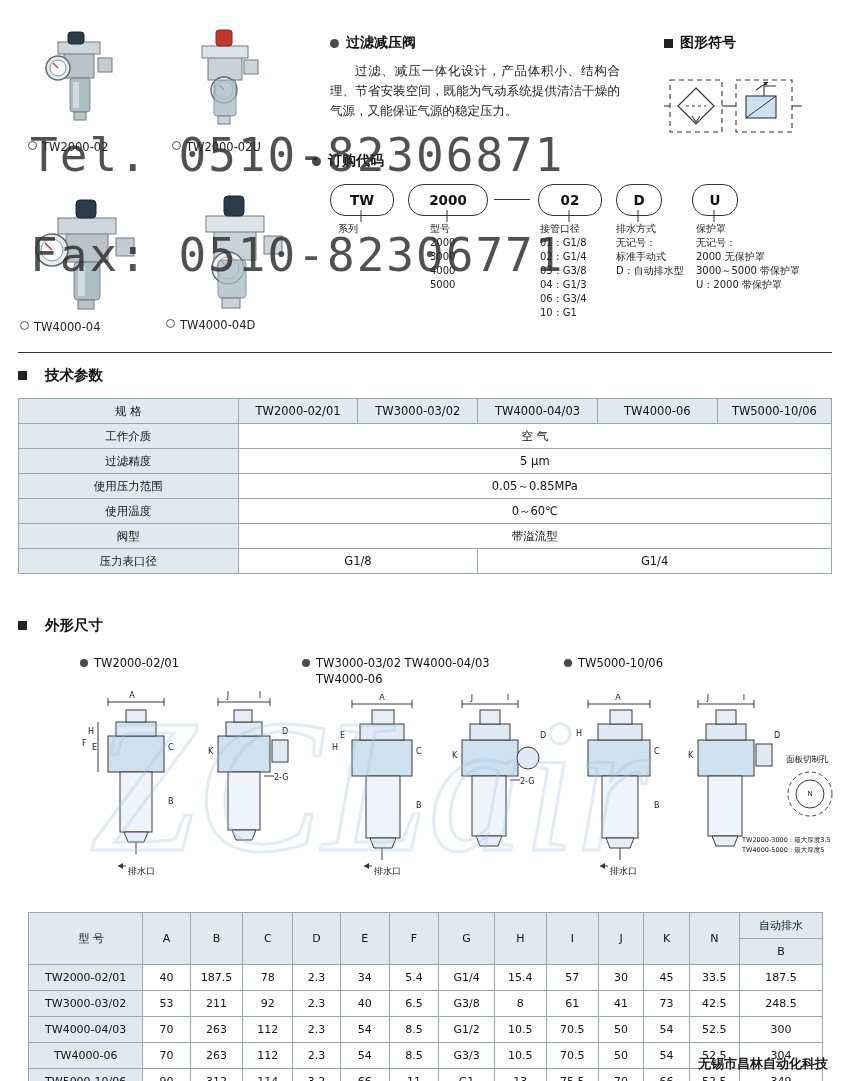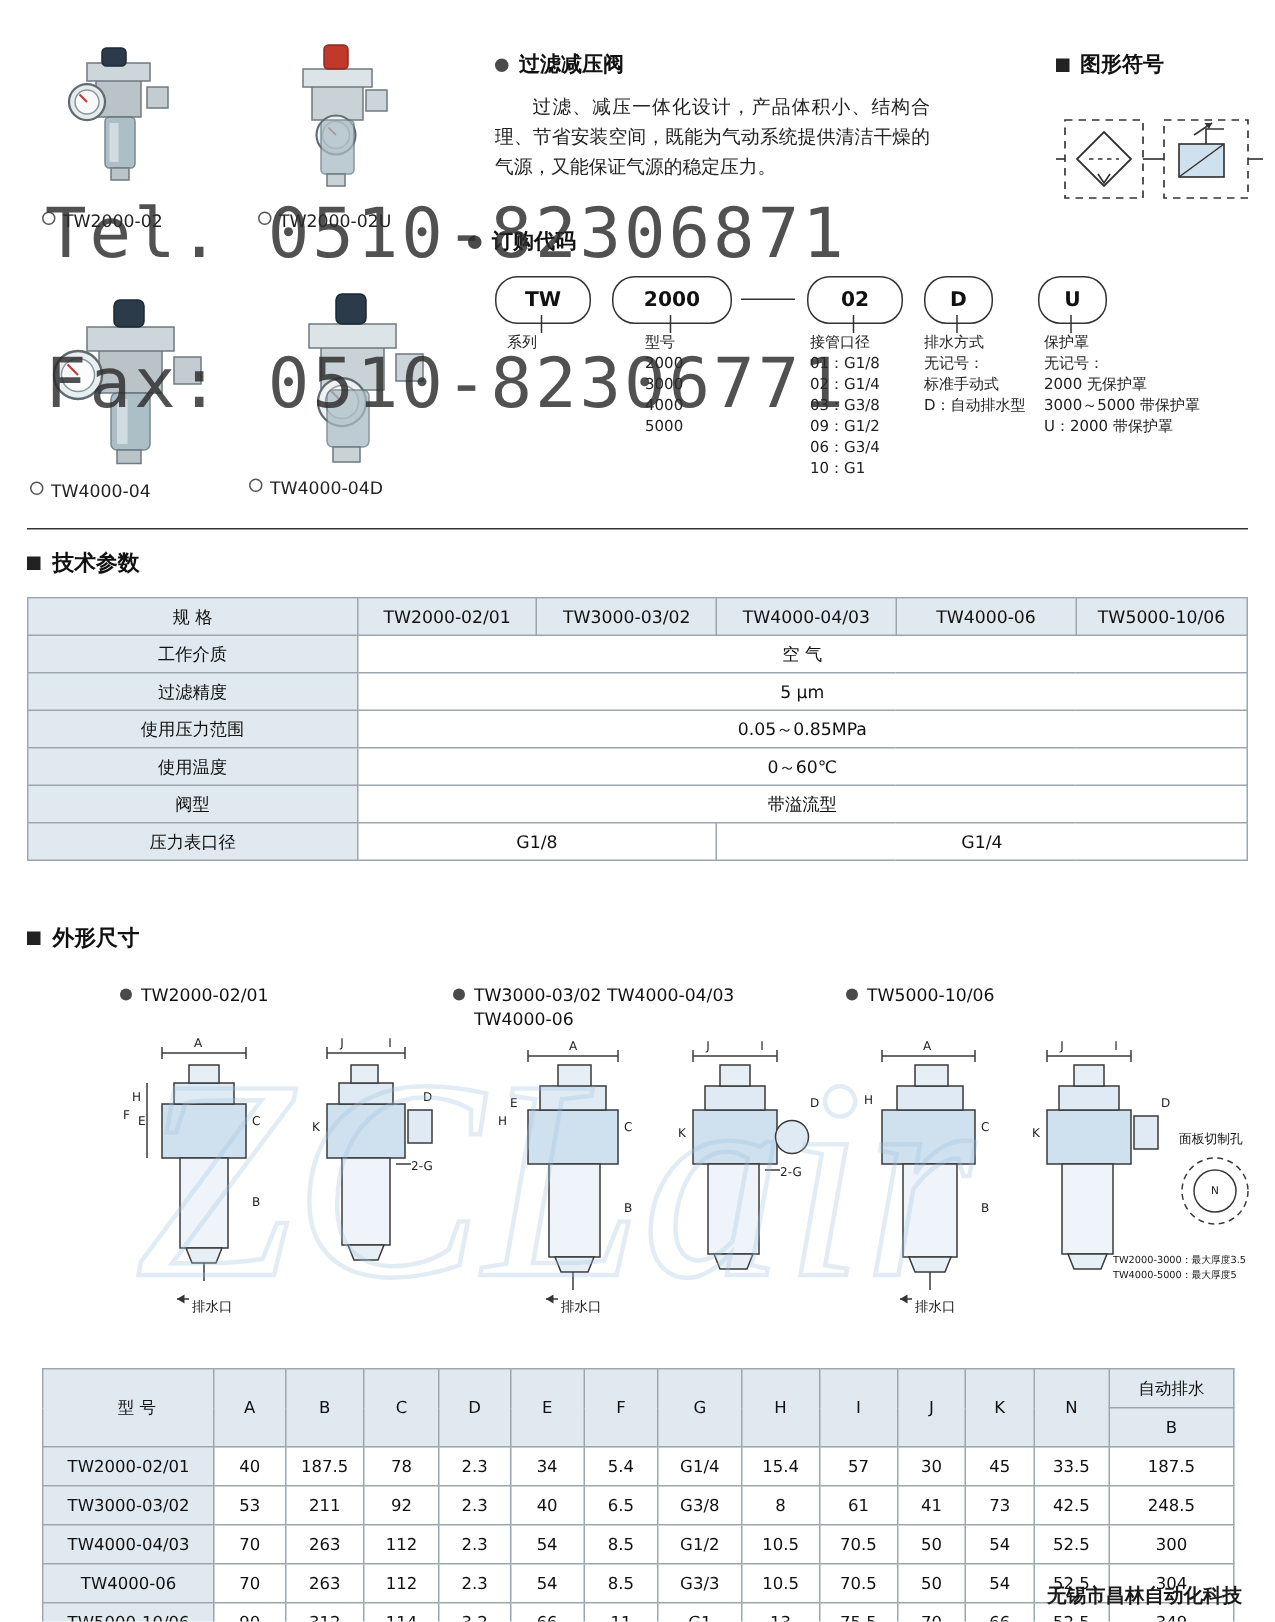--- a/index.html
+++ b/index.html
@@ -65,21 +65,21 @@
   #desc-block{position:absolute;left:330px;top:34px;width:290px;}
   #desc-block .body{
     margin-top:9px;
     font-size:12.5px;
     line-height:20px;
     color:#222;
     text-align:justify;
     text-indent:2em;
   }
 
-  #symbol-block{position:absolute;left:704px;top:34px;width:145px;}
+  #symbol-block{position:absolute;left:664px;top:34px;width:145px;}
   #symbol-graphic{margin-top:14px;}
 
   
   #order-block{position:absolute;left:312px;top:152px;width:520px;}
   .code-row{position:relative;height:34px;margin-top:14px;}
   .code-cell{
     position:absolute;top:0;
     height:30px;
     border:1.3px solid #333;
     border-radius:15px;
@@ -92,21 +92,21 @@
   }
   .code-notes{position:relative;height:120px;margin-top:4px;font-size:10px;line-height:14px;color:#222;}
   .note{position:absolute;top:0;}
   .note .t{font-weight:normal;white-space:nowrap;}
   .note .l{white-space:nowrap;}
 
   
   .sec-title{
     position:absolute;
     font-size:14.5px;font-weight:bold;color:#111;
-    display:flex;align-items:center;gap:8px;
+    display:flex;align-items:center;gap:18px;
   }
   .hr{
     position:absolute;left:18px;width:814px;height:1.4px;background:#333;
   }
 
   
   table{border-collapse:collapse;}
   #spec-table{
     position:absolute;left:18px;top:398px;width:814px;
     font-size:11.5px;
@@ -308,21 +308,21 @@
         <div class="l">3000</div>
         <div class="l">4000</div>
         <div class="l">5000</div>
       </div>
 
       <div class="note" style="left:228px;">
         <div class="t">接管口径</div>
         <div class="l">01：G1/8</div>
         <div class="l">02：G1/4</div>
         <div class="l">03：G3/8</div>
-        <div class="l">09：G1/2</div>
+        <div class="l">04：G1/3</div>
         <div class="l">06：G3/4</div>
         <div class="l">10：G1</div>
       </div>
 
       <div class="note" style="left:304px;">
         <div class="t">排水方式</div>
         <div class="l">无记号：</div>
         <div class="l">标准手动式</div>
         <div class="l">D：自动排水型</div>
       </div>

